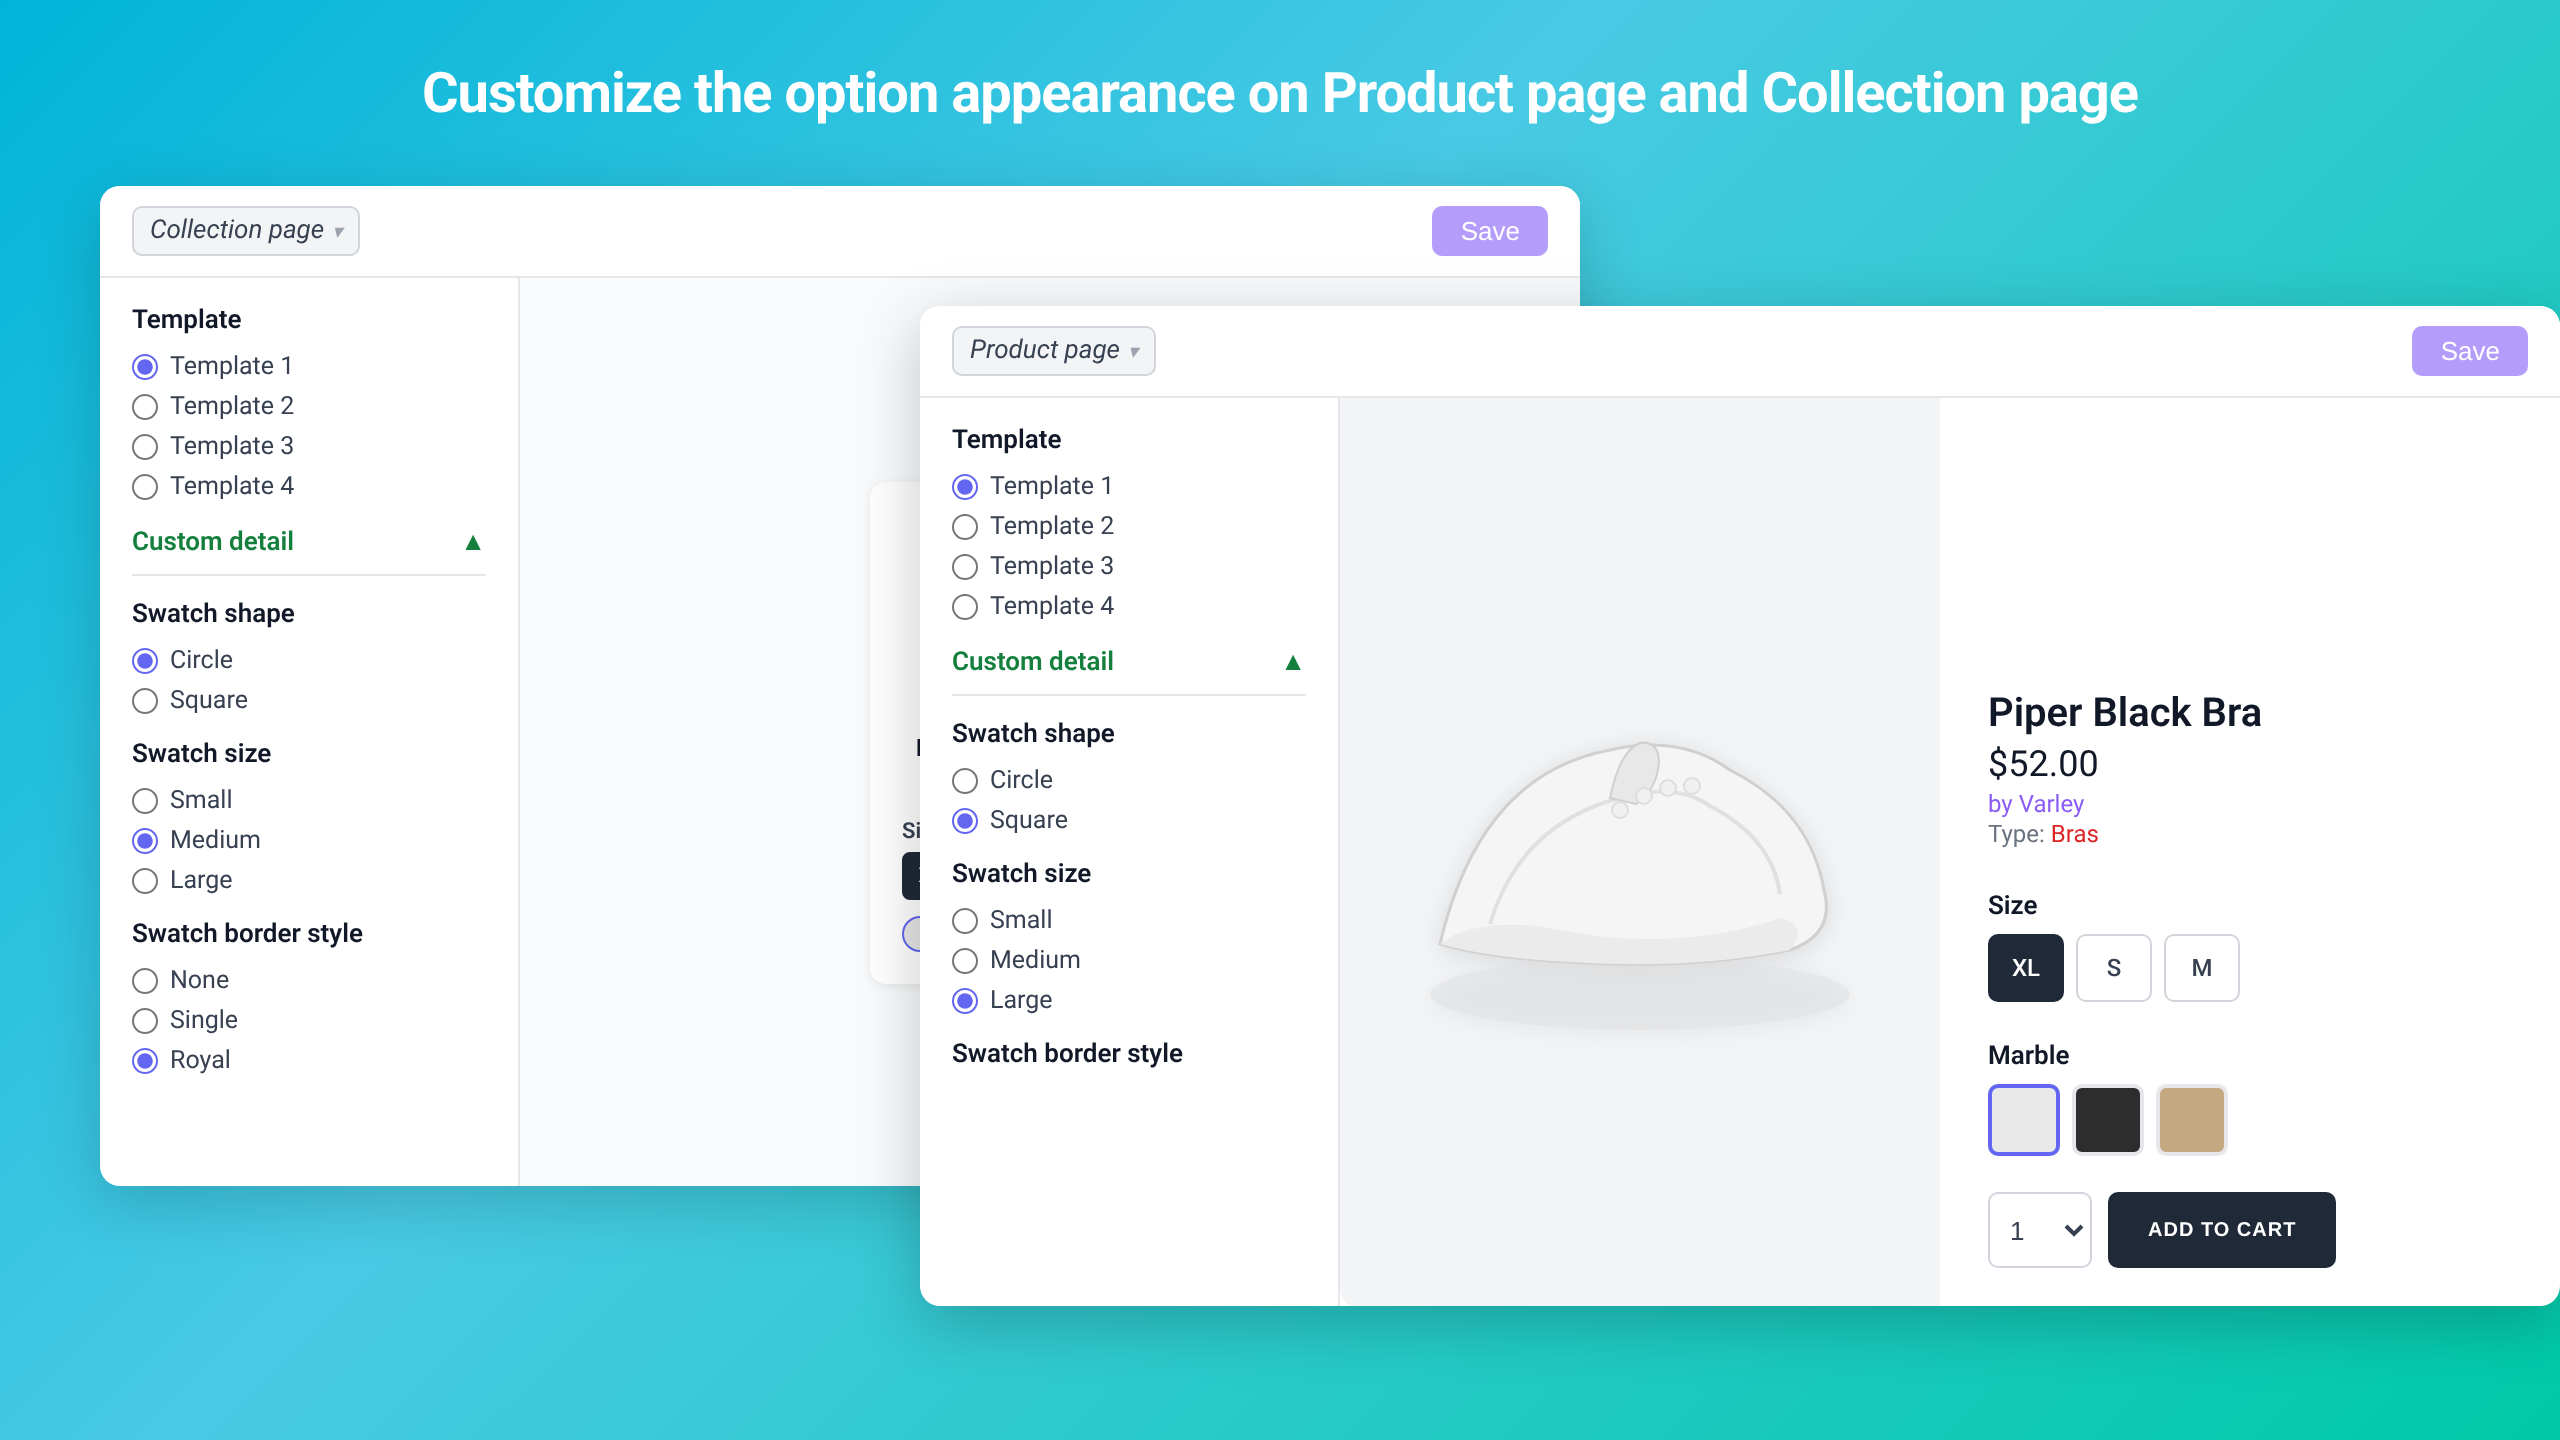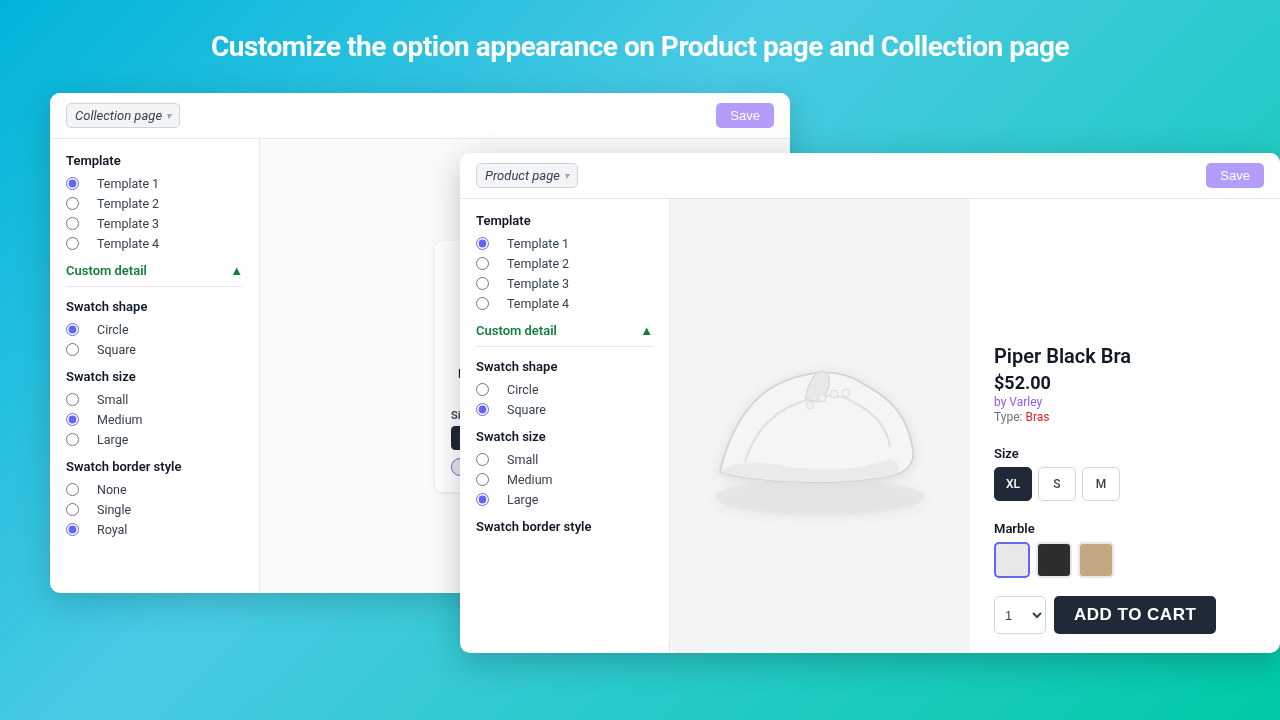--- a/index.html
+++ b/index.html
@@ -107,21 +107,21 @@
       font-size: 13px;
       font-weight: 600;
       color: #111827;
       margin-bottom: 8px;
       margin-top: 12px;
     }
     .sidebar-section-title:first-child { margin-top: 0; }
     .radio-option {
       display: flex;
       align-items: center;
-      gap: 18px;
+      gap: 6px;
       margin-bottom: 5px;
       cursor: pointer;
     }
     .radio-option input[type="radio"] {
       accent-color: #6366f1;
       cursor: pointer;
     }
     .radio-option label {
       font-size: 12.5px;
       color: #374151;
@@ -248,21 +248,21 @@
       border-radius: 0 0 0 10px;
     }
     .product-name {
       font-size: 20px;
       font-weight: 600;
       color: #111827;
       margin-bottom: 4px;
     }
     .product-price {
       font-size: 18px;
-      font-weight: 700;
+      font-weight: 400;
       color: #111827;
       margin-bottom: 2px;
     }
     .product-brand {
       font-size: 12px;
       color: #8b5cf6;
       margin-bottom: 1px;
     }
     .product-type {
       font-size: 12px;
@@ -336,21 +336,21 @@
       background: white;
       color: #374151;
     }
     .add-to-cart-btn {
       background: #1f2937;
       color: white;
       border: none;
       border-radius: 5px;
       padding: 0 20px;
       height: 38px;
-      font-size: 17px;
+      font-size: 10px;
       font-weight: 700;
       letter-spacing: 0.5px;
       cursor: pointer;
     }
 
     
     .shoe-svg { filter: drop-shadow(0 2px 6px rgba(0,0,0,0.10)); }
   </style>
 </head>
 <body>

